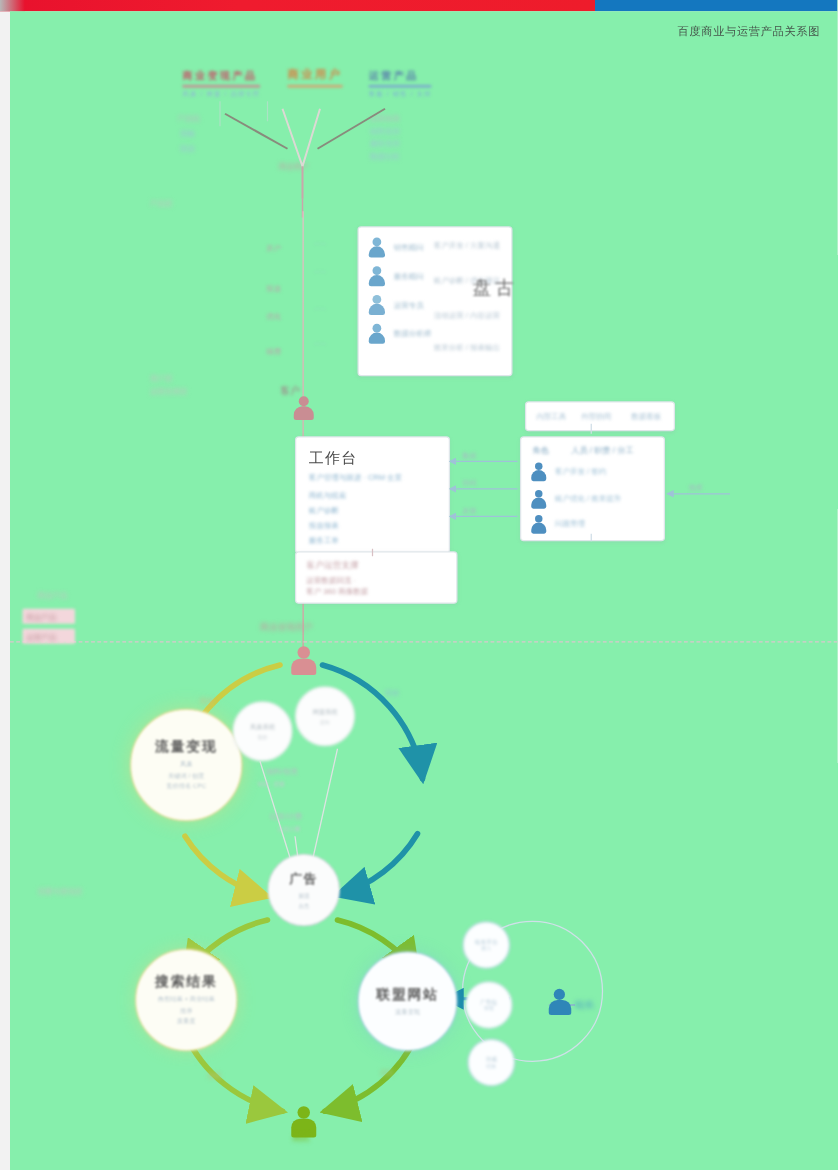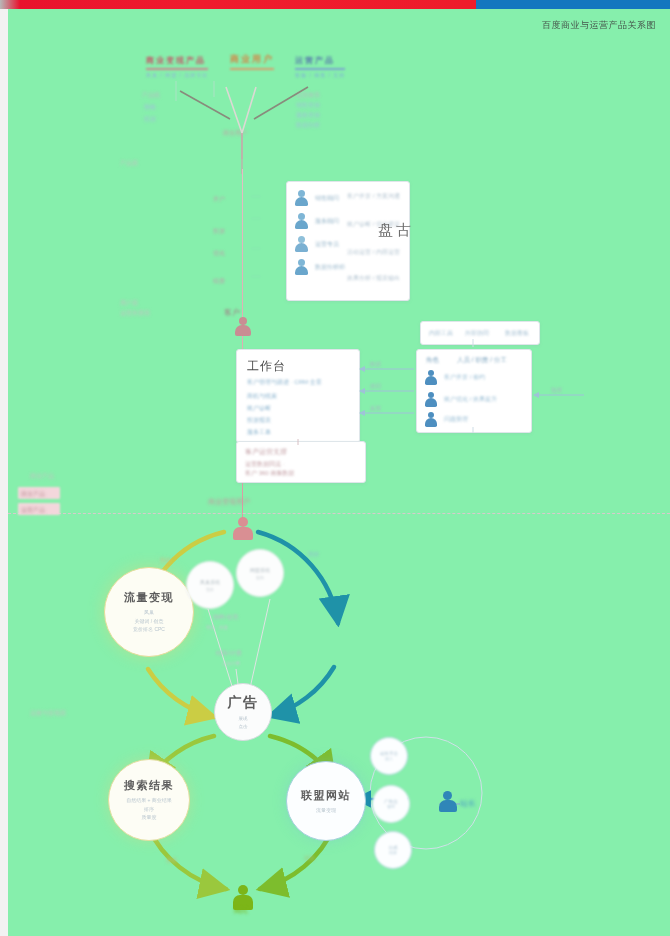--- a/index.html
+++ b/index.html
@@ -317,21 +317,21 @@
 排序
 质量度</div>
   </div>
 
   <div class="circ blur1" style="left:278px;top:752px;width:78px;height:78px;border:1.5px solid #a5cfdc;box-shadow:0 0 14px rgba(120,190,215,.3);background:#fcfeff;">
     <div class="c-title">联盟网站</div>
     <div class="c-sub" style="white-space:pre-line;">流量变现</div>
   </div>
 
   <div class="circ blur1" style="left:206px;top:674px;width:56px;height:56px;border:1.2px solid #d4dadd;background:#fbfcfc;">
-    <div class="c-title" style="font-size:14px;">广告</div>
+    <div class="c-title" style="font-size:10px;">广告</div>
     <div class="c-sub" style="white-space:pre-line;font-size:4.5px;">展现
 点击</div>
   </div>
 
   <div class="circ blur2" style="left:178px;top:552px;width:46px;height:46px;border:1px solid #e6e9ea;background:#fcfdfd;">
     <div style="font-size:5px;color:#b7c0c6;">凤巢系统</div>
     <div style="font-size:4px;color:#c6cdd2;margin-top:2px;">竞价</div>
   </div>
   <div class="circ blur2" style="left:228px;top:540px;width:46px;height:46px;border:1px solid #e6e9ea;background:#fcfdfd;">
     <div style="font-size:5px;color:#b7c0c6;">网盟系统</div>

